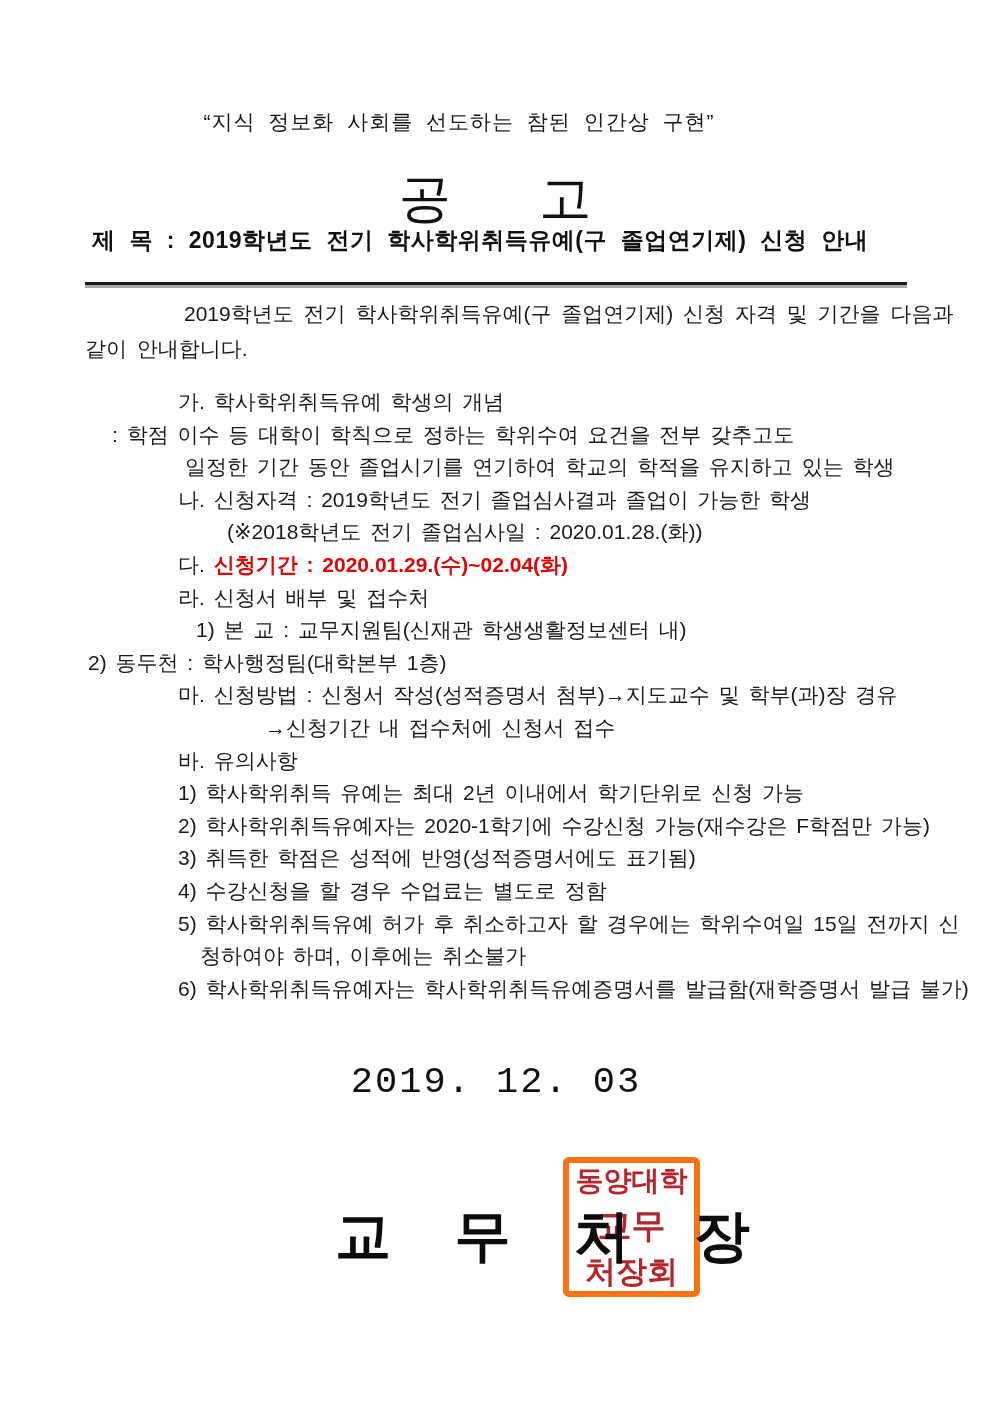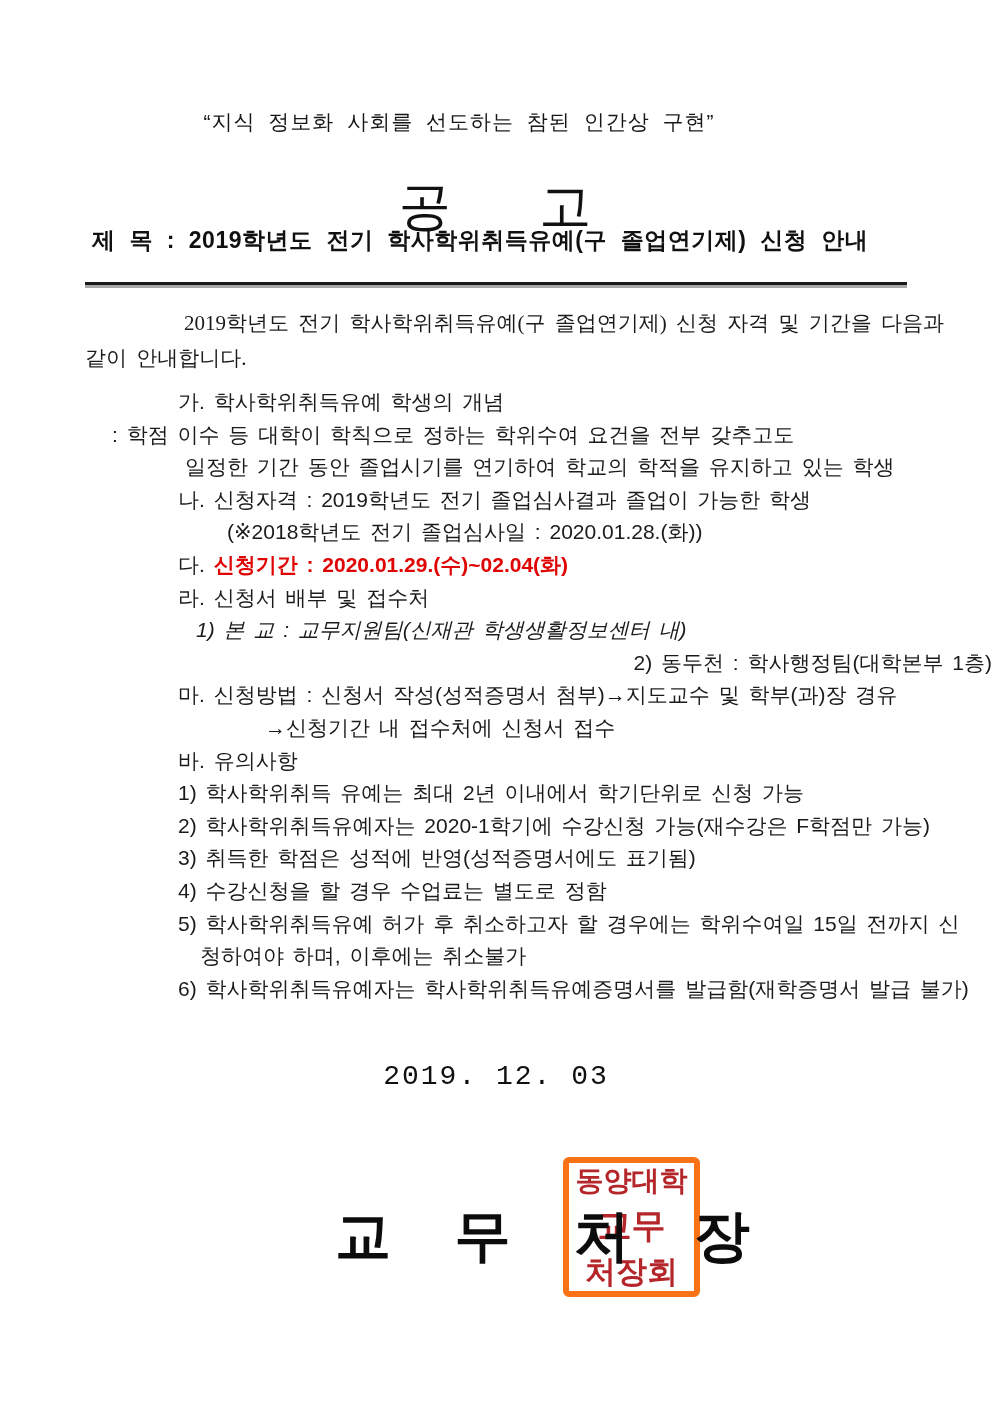--- a/index.html
+++ b/index.html
@@ -6,42 +6,42 @@
   .page {
     position:relative; width:992px; height:1403px; background:#ffffff;
     font-family:"Liberation Sans","DejaVu Sans",sans-serif; color:#1a1a1a;
     overflow:hidden;
   }
   .slogan {
     position:absolute; top:108px; left:0; width:918px; text-align:center;
     font-size:21px; letter-spacing:1px; word-spacing:6px; color:#161616;
   }
   .main-title {
-    position:absolute; top:172px; left:0; width:992px; text-align:center;
+    position:absolute; top:164px; left:0; width:992px; text-align:center;
     font-size:52px; font-weight:400; word-spacing:70px; letter-spacing:2px; color:#111;
   }
   .subject {
     position:absolute; top:225px; left:85px; width:822px;
     font-size:23px; font-weight:700; letter-spacing:0.5px; word-spacing:7px;
     white-space:nowrap; padding-left:7px; color:#111;
   }
   .subject-rule {
     position:absolute; top:282px; left:85px; width:822px; height:3px;
     background:#1b1b1b; box-shadow:0 3px 0 0 #a8a8a8;
   }
-  .intro { position:absolute; top:306px; left:0; width:991px; font-size:21px; line-height:35px; word-spacing:4px;font-family:Liberation Serif, serif; }
+  .intro { position:absolute; top:296px; left:0; width:991px; font-size:21px; line-height:35px; word-spacing:4px; }
   .intro .l1 { margin-left:184px; white-space:nowrap; }
   .intro .l2 { margin-left:85px; white-space:nowrap; }
   .body-lines { position:absolute; top:386px; left:0; width:992px; font-size:21px; line-height:32.6px; word-spacing:3px; }
   .bline { white-space:nowrap; }
   .red-bold { color:#e00505; font-weight:600; }
   .date-line {
     position:absolute; top:1061px; left:0; width:992px; text-align:center;
     font-family:"Liberation Mono","DejaVu Sans Mono",monospace;
-    font-size:28px; letter-spacing:2px; color:#101010;
+    font-size:37px; letter-spacing:2px; color:#101010;
   }
   .signature {
     position:absolute; top:1199px; left:335px; z-index:3;
     font-family:Liberation Sans, sans-serif;
     font-size:56px; font-weight:600; word-spacing:48px; white-space:nowrap; color:#0c0c0c;
   }
   .seal {
     position:absolute; top:1157px; left:563px; width:137px; height:140px; z-index:2;
     border:6px solid #f97316; border-radius:6px; box-sizing:border-box;
     background:#fff; display:flex; flex-direction:column; justify-content:space-between;
@@ -74,22 +74,22 @@
   </div>
 
   <div class="body-lines">
       <div class="bline" style="margin-left: 178px;"><span>가. 학사학위취득유예 학생의 개념</span></div>
       <div class="bline" style="margin-left: 112px;"><span>: 학점 이수 등 대학이 학칙으로 정하는 학위수여 요건을 전부 갖추고도</span></div>
       <div class="bline" style="margin-left: 185px;"><span>일정한 기간 동안 졸업시기를 연기하여 학교의 학적을 유지하고 있는 학생</span></div>
       <div class="bline" style="margin-left: 178px;"><span>나. 신청자격 : 2019학년도 전기 졸업심사결과 졸업이 가능한 학생</span></div>
       <div class="bline" style="margin-left: 227px;"><span>(※2018학년도 전기 졸업심사일 : 2020.01.28.(화))</span></div>
       <div class="bline" style="margin-left: 178px;"><span>다. </span><span class="red-bold">신청기간 : 2020.01.29.(수)~02.04(화)</span></div>
       <div class="bline" style="margin-left: 178px;"><span>라. 신청서 배부 및 접수처</span></div>
-      <div class="bline" style="margin-left: 196px; font-style: italic;"><span>1) 본 교 : 교무지원팀(신재관 학생생활정보센터 내)</span></div>
-      <div class="bline" style="margin-left: 88px; text-align: right;"><span>2) 동두천 : 학사행정팀(대학본부 1층)</span></div>
+      <div class="bline" style="margin-left: 196px;"><span>1) 본 교 : 교무지원팀(신재관 학생생활정보센터 내)</span></div>
+      <div class="bline" style="margin-left: 88px;"><span>2) 동두천 : 학사행정팀(대학본부 1층)</span></div>
       <div class="bline" style="margin-left: 178px;"><span>마. 신청방법 : 신청서 작성(성적증명서 첨부)→지도교수 및 학부(과)장 경유</span></div>
       <div class="bline" style="margin-left: 265px;"><span>→신청기간 내 접수처에 신청서 접수</span></div>
       <div class="bline" style="margin-left: 178px;"><span>바. 유의사항</span></div>
       <div class="bline" style="margin-left: 178px;"><span>1) 학사학위취득 유예는 최대 2년 이내에서 학기단위로 신청 가능</span></div>
       <div class="bline" style="margin-left: 178px;"><span>2) 학사학위취득유예자는 2020-1학기에 수강신청 가능(재수강은 F학점만 가능)</span></div>
       <div class="bline" style="margin-left: 178px;"><span>3) 취득한 학점은 성적에 반영(성적증명서에도 표기됨)</span></div>
       <div class="bline" style="margin-left: 178px;"><span>4) 수강신청을 할 경우 수업료는 별도로 정함</span></div>
       <div class="bline" style="margin-left: 178px;"><span>5) 학사학위취득유예 허가 후 취소하고자 할 경우에는 학위수여일 15일 전까지 신</span></div>
       <div class="bline" style="margin-left: 200px;"><span>청하여야 하며, 이후에는 취소불가</span></div>
       <div class="bline" style="margin-left: 178px;"><span>6) 학사학위취득유예자는 학사학위취득유예증명서를 발급함(재학증명서 발급 불가)</span></div>

